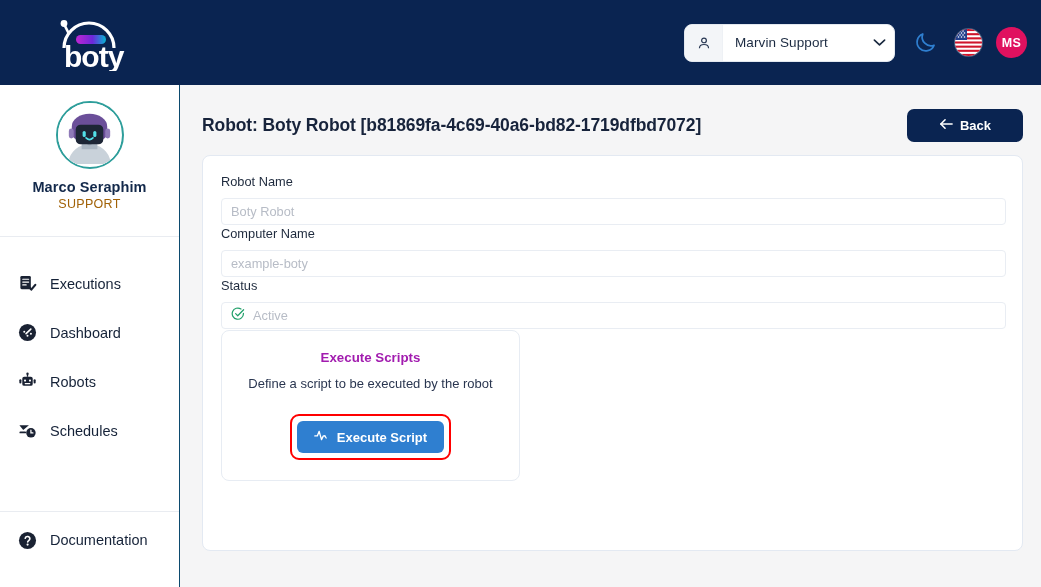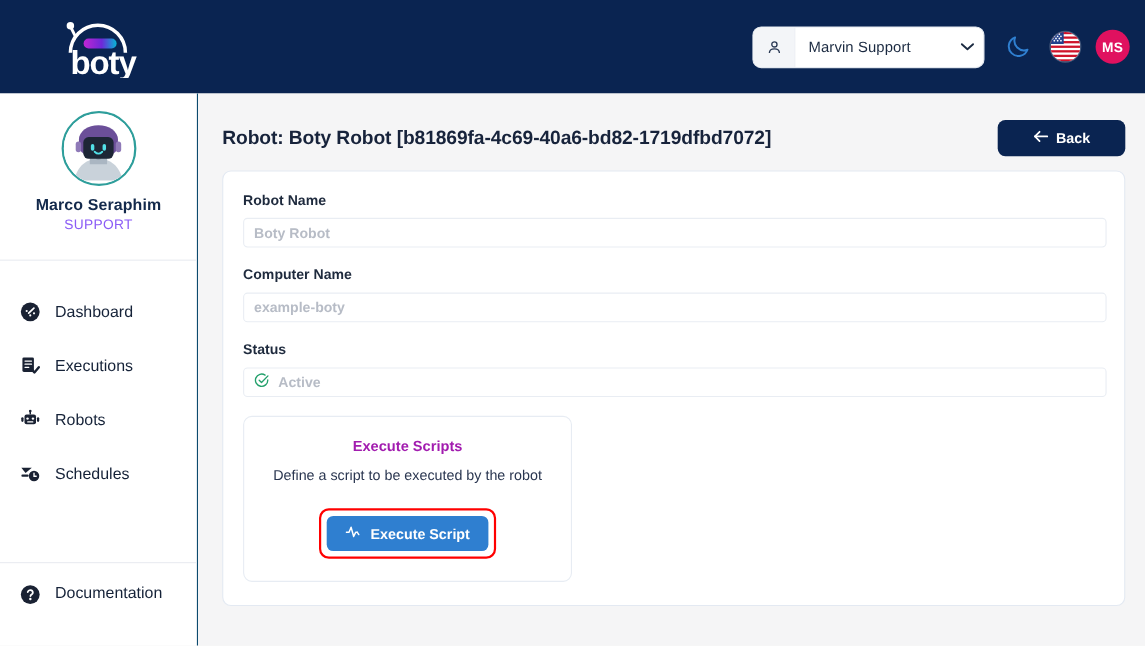--- a/index.html
+++ b/index.html
@@ -66,21 +66,21 @@
     height: 152px; border-bottom: 1px solid #e9ecf1;
     display: flex; flex-direction: column; align-items: center; padding-top: 16px;
   }
   .profile-avatar {
     width: 68px; height: 68px; border-radius: 50%;
     border: 2.5px solid #2e9e9b; overflow: hidden; background: #fff;
   }
   .profile-name {
     margin-top: 10px; font-size: 14.5px; font-weight: bold; color: #13294b; letter-spacing: .1px;
   }
-  .profile-role { margin-top: 2px; font-size: 12.5px; color: #8b5cf6; letter-spacing: .3px; }
+  .profile-role { margin-top: 2px; font-size: 12.5px; color: #a16207; letter-spacing: .3px; }
 
   .nav { padding-top: 22px; }
   .nav-item {
     display: flex; align-items: center; gap: 12px;
     height: 49px; padding-left: 16px; cursor: pointer;
     color: #152238; font-size: 14.5px;
   }
   .nav-icon { width: 22px; height: 22px; display: flex; align-items: center; justify-content: center; }
   .nav-spacer { height: 56px; }
   .nav-docs { border-top: 1px solid #e9ecf1; padding-top: 8px; margin-top: 0; }
@@ -114,21 +114,21 @@
   }
   .field-label { font-size: 12.8px; color: #1e2a3d; margin-bottom: 9px; }
   .field-input {
     height: 27px; width: 785px;
     border: 1px solid #e9edf3; border-radius: 4px;
     background: #ffffff;
     display: flex; align-items: center;
     padding: 0 9px;
     font-size: 12.8px; color: #b7bcc6;
   }
-  .field-block { margin-bottom: 17px; font-weight: bold; }
+  .field-block { margin-bottom: 1px; }
   .status-input { display: flex; gap: 8px; }
 
   .exec-card {
     width: 299px; height: 151px;
     border: 1px solid #e7ecf3; border-radius: 8px;
     background: #fff;
     display: flex; flex-direction: column; align-items: center;
     padding-top: 19px;
   }
   .exec-title { font-size: 13.3px; font-weight: bold; color: #a21caf; }
@@ -250,43 +250,43 @@
       </div>
       <div class="profile-name">Marco Seraphim</div>
       <div class="profile-role">SUPPORT</div>
     </div>
 
     <div class="nav">
 
       <div class="nav-item">
         <span class="nav-icon">
           <svg width="19" height="19" viewBox="0 0 20 20">
-            <circle cx="10" cy="10" r="9" fill="#1a2233"></circle>
-            <path d="M13.5 6.5 L8.5 11.2" stroke="#ffffff" stroke-width="1.7" stroke-linecap="round"></path>
-            <circle cx="6.6" cy="9.2" r="1.05" fill="#ffffff"></circle>
-            <circle cx="10" cy="13.4" r="1.05" fill="#ffffff"></circle>
-            <circle cx="13.6" cy="11.4" r="1.05" fill="#ffffff"></circle>
-          </svg>
-        </span>
-        <span>Dashboard</span>
-      </div>
-
-      <div class="nav-item">
-        <span class="nav-icon">
-          <svg width="19" height="19" viewBox="0 0 20 20">
             <rect x="2.5" y="2" width="11" height="14" rx="1.4" fill="#1a2233"></rect>
             <g stroke="#ffffff" stroke-width="1.2" stroke-linecap="round">
               <path d="M5 5.5 h6.2"></path>
                 <path d="M5 8.5 h6.2"></path>
                 <path d="M5 11.5 h3.6"></path>
             </g>
             <path d="M11.8 14 L14 16.4 L18.2 11.4" fill="none" stroke="#1a2233" stroke-width="2.3" stroke-linecap="round" stroke-linejoin="round"></path>
           </svg>
         </span>
         <span>Executions</span>
+      </div>
+
+      <div class="nav-item">
+        <span class="nav-icon">
+          <svg width="19" height="19" viewBox="0 0 20 20">
+            <circle cx="10" cy="10" r="9" fill="#1a2233"></circle>
+            <path d="M13.5 6.5 L8.5 11.2" stroke="#ffffff" stroke-width="1.7" stroke-linecap="round"></path>
+            <circle cx="6.6" cy="9.2" r="1.05" fill="#ffffff"></circle>
+            <circle cx="10" cy="13.4" r="1.05" fill="#ffffff"></circle>
+            <circle cx="13.6" cy="11.4" r="1.05" fill="#ffffff"></circle>
+          </svg>
+        </span>
+        <span>Dashboard</span>
       </div>
 
       <div class="nav-item">
         <span class="nav-icon">
           <svg width="19" height="19" viewBox="0 0 20 20">
             <rect x="4.5" y="5" width="11" height="9.5" rx="2" fill="#1a2233"></rect>
             <rect x="1.4" y="7.6" width="2.2" height="4.6" rx="1.1" fill="#1a2233"></rect>
             <rect x="16.4" y="7.6" width="2.2" height="4.6" rx="1.1" fill="#1a2233"></rect>
             <rect x="9.3" y="1.8" width="1.4" height="3.2" fill="#1a2233"></rect>
             <circle cx="10" cy="1.8" r="1.25" fill="#1a2233"></circle>

